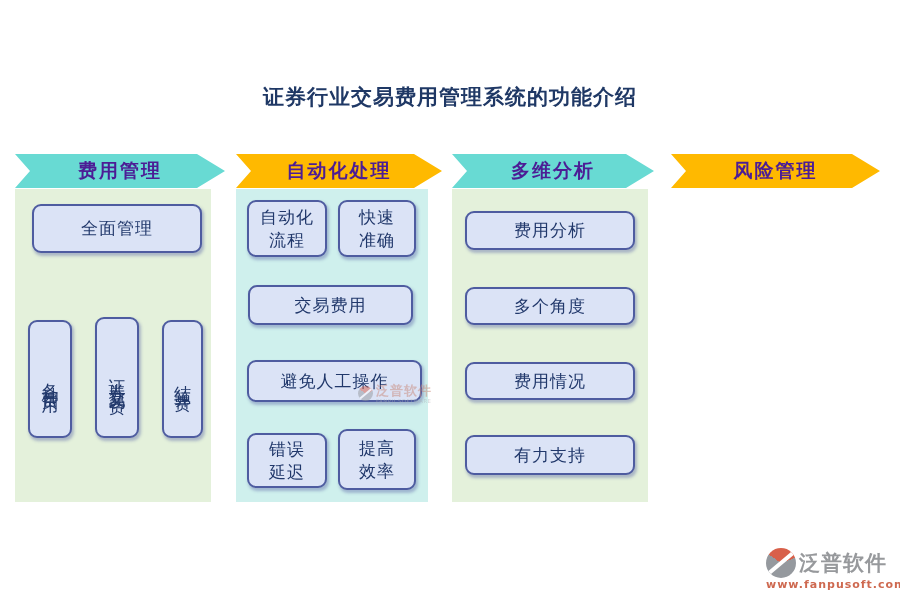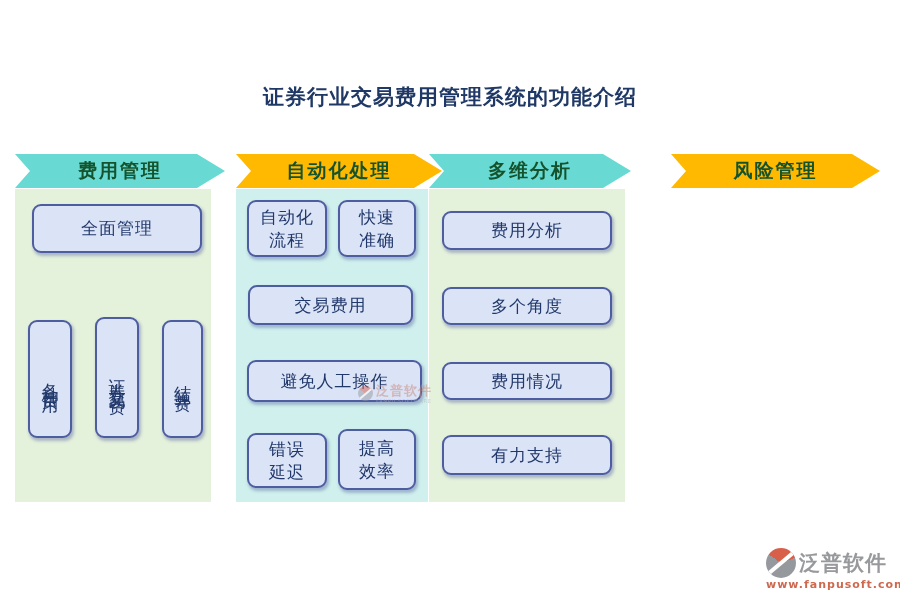--- a/index.html
+++ b/index.html
@@ -10,21 +10,21 @@
   .title {
     position:absolute; top:83px; left:0; width:100%; margin:0;
     text-align:center; font-size:21px; font-weight:bold; color:#1F3865;
     letter-spacing:1px;
   }
   .column { position:absolute; top:154px; height:348px; }
   .arrow {
     position:absolute; top:0; left:0; height:34px; width:calc(100% + 14px);
     clip-path:polygon(0 0, calc(100% - 28px) 0, 100% 50%, calc(100% - 28px) 100%, 0 100%, 15px 50%);
     display:flex; align-items:center; justify-content:center;
-    color:#14532d; font-weight:bold; font-size:19px; letter-spacing:2px;
+    color:#4c1d95; font-weight:bold; font-size:19px; letter-spacing:2px;
     font-family:"DejaVu Sans", sans-serif;
   }
   .arrow.teal   { background:#68DAD3; }
   .arrow.orange { background:#FFB900; }
   .colbg { position:absolute; top:35px; left:0; width:196px; height:313px; }
   .colbg.green { background:#E4F1DB; }
   .colbg.cyan  { background:#CFF0ED; }
   .box {
     position:absolute; box-sizing:border-box;
     background:#DBE3F6; border:2px solid #4E5CA0; border-radius:9px;
@@ -132,21 +132,21 @@
         <span class="two-line">错误
 延迟</span>
       </div>
       <div class="box two-line" style="left:102px;top:240px;width:78px;height:61px">
         <span class="two-line">提高
 效率</span>
       </div>
     </div>
   </div>
 
-  <div class="column" style="left:429px;width:188px">
+  <div class="column" style="left:452px;width:188px">
     <div class="arrow teal">
       <span>多维分析</span>
     </div>
     <div class="colbg green">
       <div class="box" style="left:13px;top:22px;width:170px;height:39px">
         <span>费用分析</span>
       </div>
       <div class="box" style="left:13px;top:98px;width:170px;height:38px">
         <span>多个角度</span>
       </div>

